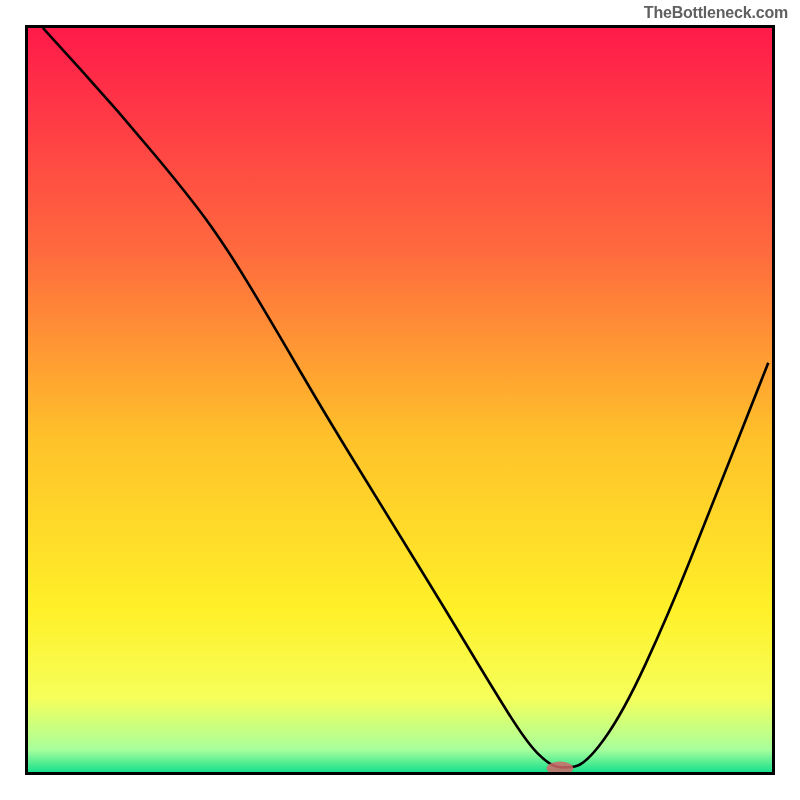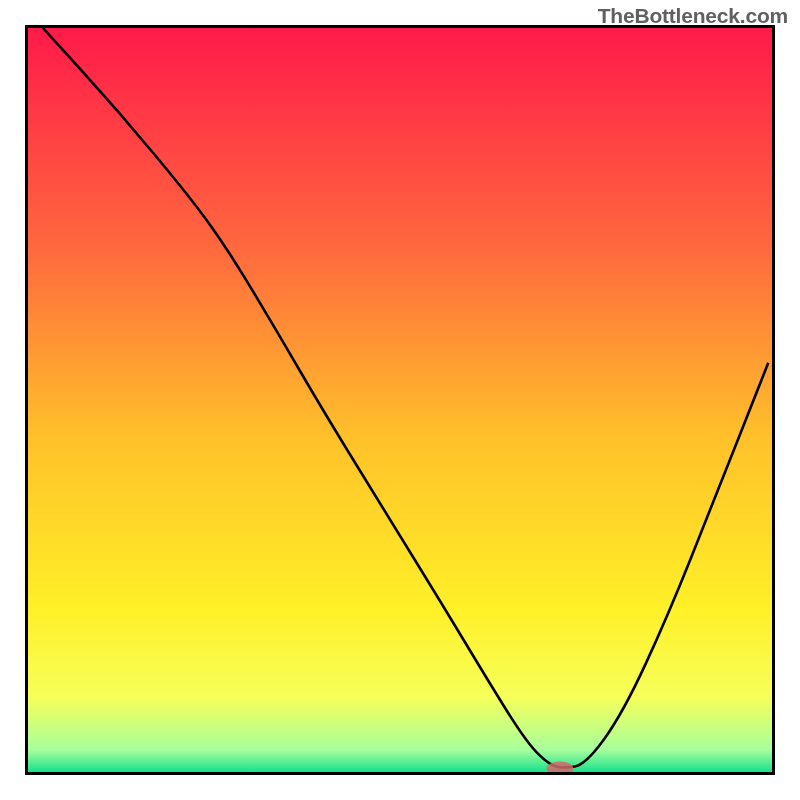--- a/index.html
+++ b/index.html
@@ -10,21 +10,21 @@
   width: 800px;
   height: 800px;
   position: relative;
 }
 .watermark {
   position: absolute;
   top: 4px;
   right: 12px;
   font-weight: 600;
   color: #606060;
-  font-size: 21px;
+  font-size: 16px;
   letter-spacing: -0.2px;
   z-index: 20;
 }
 .plot-outer {
   position: absolute;
   left: 25px;
   top: 25px;
   width: 750px;
   height: 750px;
   border: 3px solid #000;

